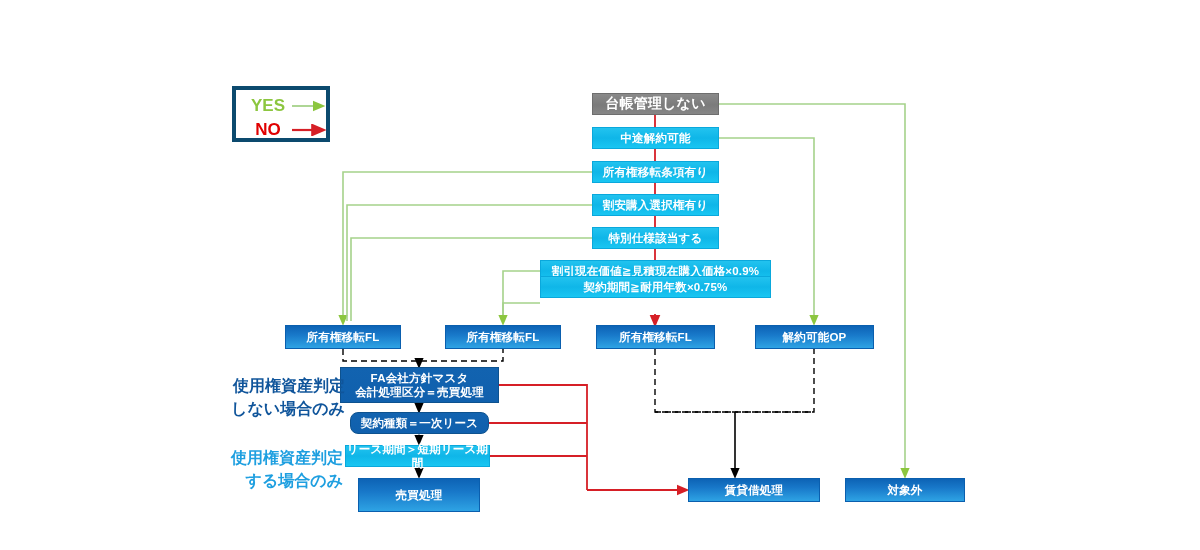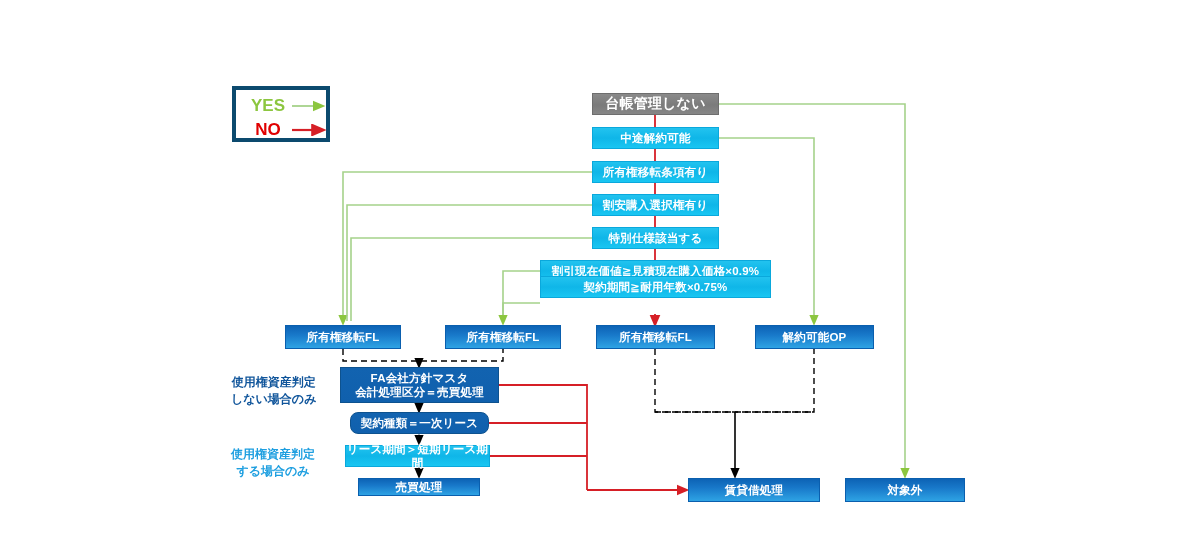--- a/index.html
+++ b/index.html
@@ -78,25 +78,25 @@
   }
   .legend-label {
     font-weight: bold;
     font-size: 17px;
     width: 44px;
   }
   .lg-yes { color: #8cc63f; }
   .lg-no  { color: #e00000; }
   .side-note {
     position: absolute;
-    font-size: 12px;
+    font-size: 16px;
     font-weight: bold;
     line-height: 1.45;
     white-space: pre-line;
-    text-align: center;
+    text-align: right;
     z-index: 3;
   }
   .note-dark { color: #10559b; }
   .note-light { color: #1e9fe0; }
 </style>
 </head>
 <body>
 
 <div id="canvas">
 
@@ -206,21 +206,21 @@
       <div class="node n-cyan" style="left: 540px; top: 260px; width: 231px; height: 22px;">割引現在価値≧見積現在購入価格×0.9%</div>
       <div class="node n-cyan" style="left: 540px; top: 276px; width: 231px; height: 22px;">契約期間≧耐用年数×0.75%</div>
       <div class="node n-blue" style="left: 285px; top: 325px; width: 116px; height: 24px;">所有権移転FL</div>
       <div class="node n-blue" style="left: 445px; top: 325px; width: 116px; height: 24px;">所有権移転FL</div>
       <div class="node n-blue" style="left: 596px; top: 325px; width: 119px; height: 24px;">所有権移転FL</div>
       <div class="node n-blue" style="left: 755px; top: 325px; width: 119px; height: 24px;">解約可能OP</div>
       <div class="node n-navy" style="left: 340px; top: 367px; width: 159px; height: 36px;">FA会社方針マスタ
 会計処理区分＝売買処理</div>
       <div class="node n-navy" style="left: 350px; top: 412px; width: 139px; height: 22px; border-radius: 8px;">契約種類＝一次リース</div>
       <div class="node n-cyan" style="left: 345px; top: 445px; width: 145px; height: 22px;">リース期間＞短期リース期間</div>
-      <div class="node n-blue" style="left: 358px; top: 478px; width: 122px; height: 18px;">売買処理</div>
+      <div class="node n-blue" style="left: 358px; top: 478px; width: 122px; height: 34px;">売買処理</div>
       <div class="node n-blue" style="left: 688px; top: 478px; width: 132px; height: 24px;">賃貸借処理</div>
       <div class="node n-blue" style="left: 845px; top: 478px; width: 120px; height: 24px;">対象外</div>
     </div>
 
   <div id="note-layer">
       <div class="side-note note-dark" style="left: 231px; top: 374px;">使用権資産判定
 しない場合のみ</div>
       <div class="side-note note-light" style="left: 231px; top: 446px;">使用権資産判定
 する場合のみ</div>
     </div>

